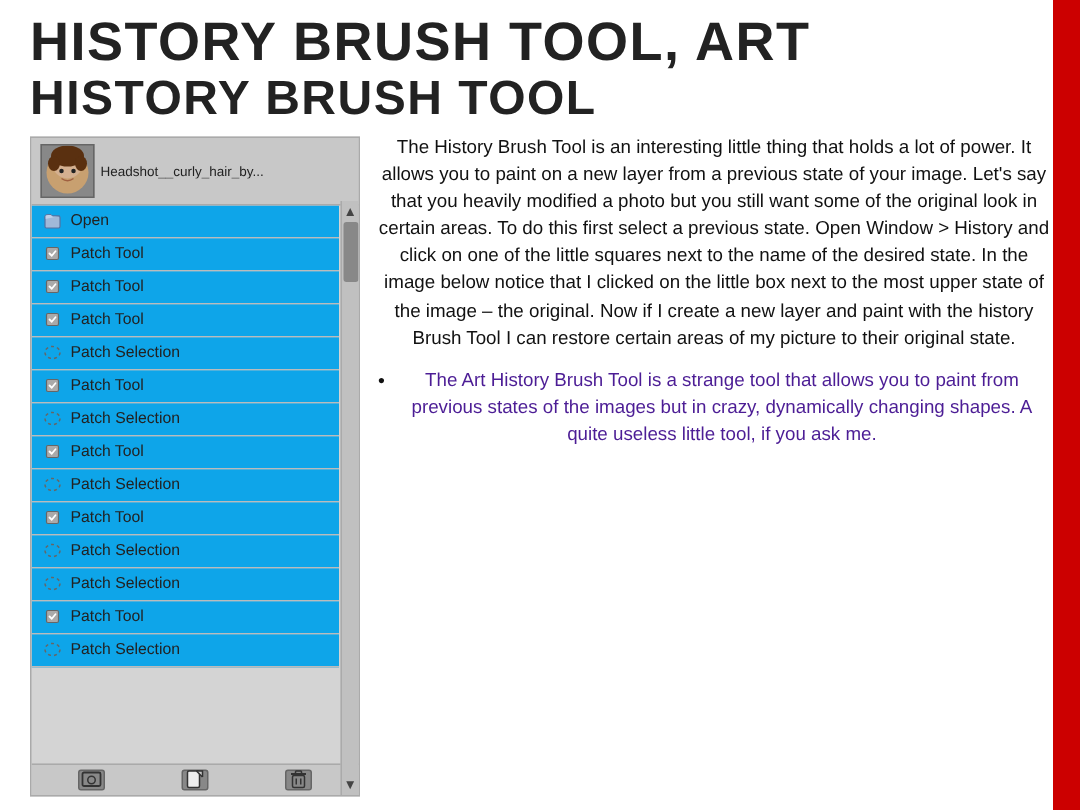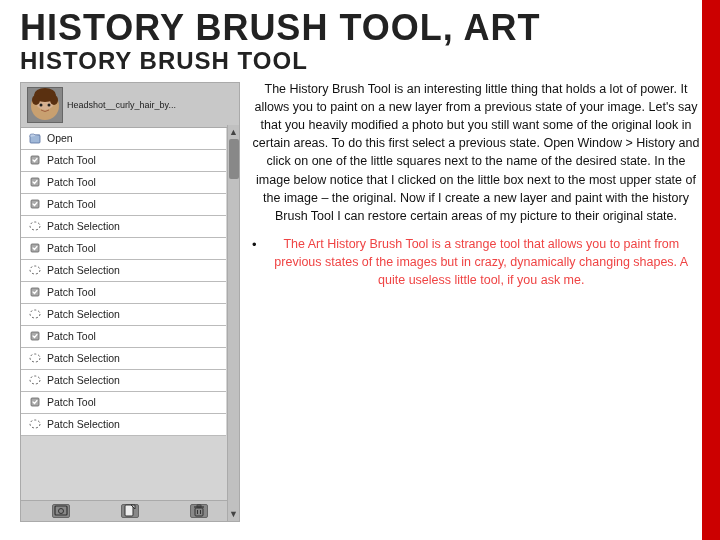--- a/index.html
+++ b/index.html
@@ -28,21 +28,21 @@
       padding: 8px 20px 4px 20px;
     }
     .header-title-1 {
       font-size: 36px;
       font-weight: 900;
       color: #222;
       letter-spacing: 1px;
       line-height: 1.1;
     }
     .header-title-2 {
-      font-size: 24px;
+      font-size: 32px;
       font-weight: 900;
       color: #222;
       letter-spacing: 1px;
       line-height: 1.1;
     }
 
     
     .main-content {
       display: flex;
       flex-direction: row;
@@ -123,21 +123,21 @@
       padding-right: 13px;
     }
 
     .history-item {
       display: flex;
       align-items: center;
       padding: 1px 6px;
       gap: 4px;
       font-size: 10.5px;
       color: #222;
-      background: #ffffff;
+      background: #0ea5e9;
       border-bottom: 1px solid #bbb;
       min-height: 22px;
       cursor: pointer;
     }
 
     .history-icon {
       width: 16px;
       height: 16px;
       background: #888;
       border: 1px solid #666;
@@ -206,21 +206,21 @@
       margin-top: 8px;
     }
     .bullet-dot {
       font-size: 13px;
       flex-shrink: 0;
       margin-top: 1px;
     }
     .bullet-text {
       font-size: 12.5px;
       line-height: 1.45;
-      color: #ef4444;
+      color: #4c1d95;
     }
   </style>
 </head>
 <body>
 
 <div class="red-bar"></div>
 
 <div class="header">
   <div class="header-title-1">HISTORY BRUSH TOOL, ART</div>
   <div class="header-title-2">

